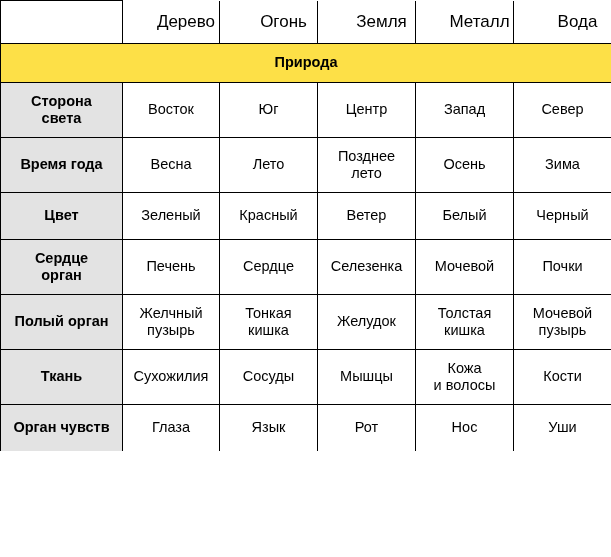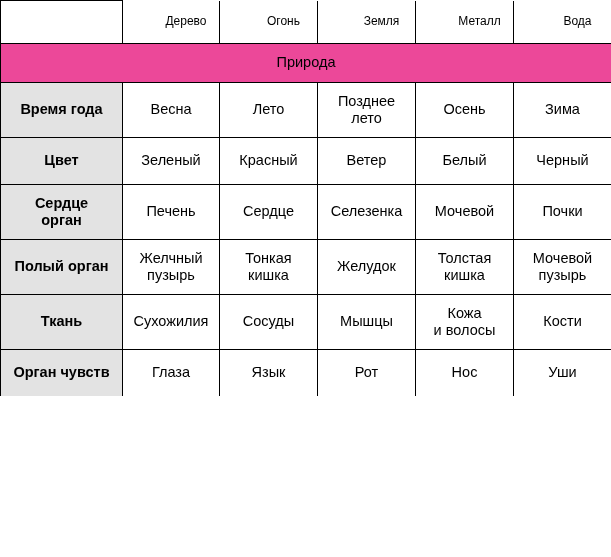--- a/index.html
+++ b/index.html
@@ -37,30 +37,30 @@
 
   
   td.corner {
     border-left: none;
     border-top: none;
     background: #ffffff;
   }
   
   tr.head-row td.el {
     border-top: none;
-    font-size: 12px;
+    font-size: 17px;
     height: 34px;
     padding-left: 32px;
   }
   
   td.section {
-    background: #ec4899;
+    background: #fde047;
     font-size: 15.5px;
     height: 30px;
-    font-weight: normal;
+    font-weight: bold;
   }
   
   td.rowlabel {
     background: #e3e3e3;
     font-weight: bold;
     font-size: 14.5px;
     border-left: none;
   }
   tr.tall td { height: 46px; }
   tr.short td { height: 38px; }
@@ -86,20 +86,31 @@
       <td class="el">Огонь</td>
       <td class="el">Земля</td>
       <td class="el">Металл</td>
       <td class="el">Вода</td>
     </tr>
 
     <tr>
       <td class="section" colspan="6">Природа</td>
     </tr>
 
+    <tr class="tall">
+      <td class="rowlabel">
+        <span class="two-line">Сторона</span>
+        <span class="two-line">света</span>
+      </td>
+      <td>Восток</td>
+      <td>Юг</td>
+      <td>Центр</td>
+      <td>Запад</td>
+      <td>Север</td>
+    </tr>
 
     <tr class="tall">
       <td class="rowlabel">Время года</td>
       <td>Весна</td>
       <td>Лето</td>
       <td>
         <span class="two-line">Позднее</span>
         <span class="two-line">лето</span>
       </td>
       <td>Осень</td>

